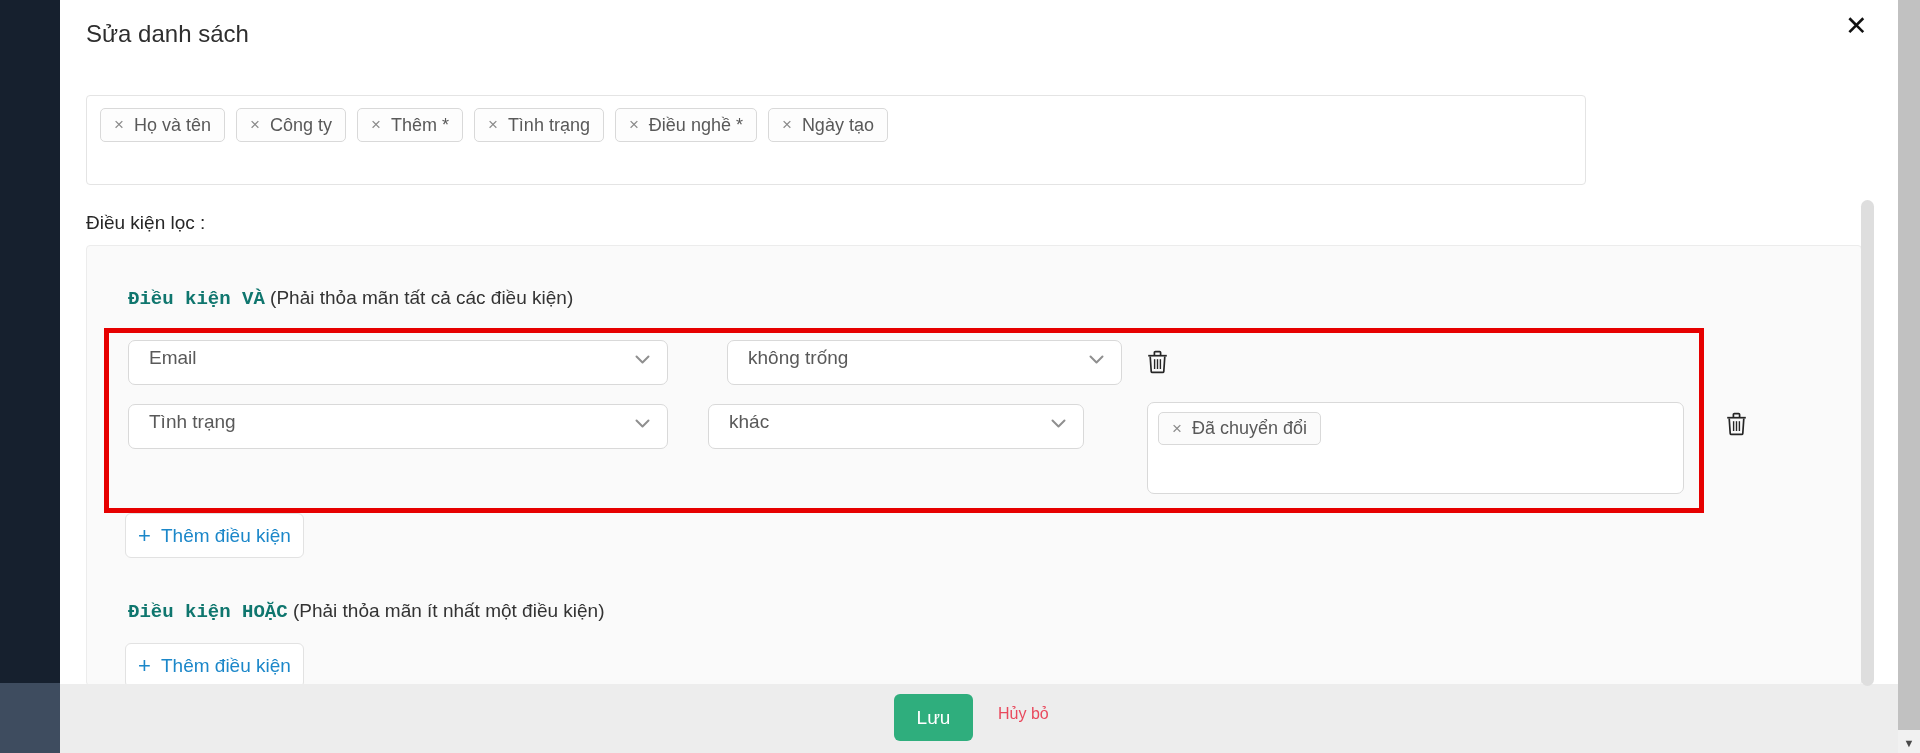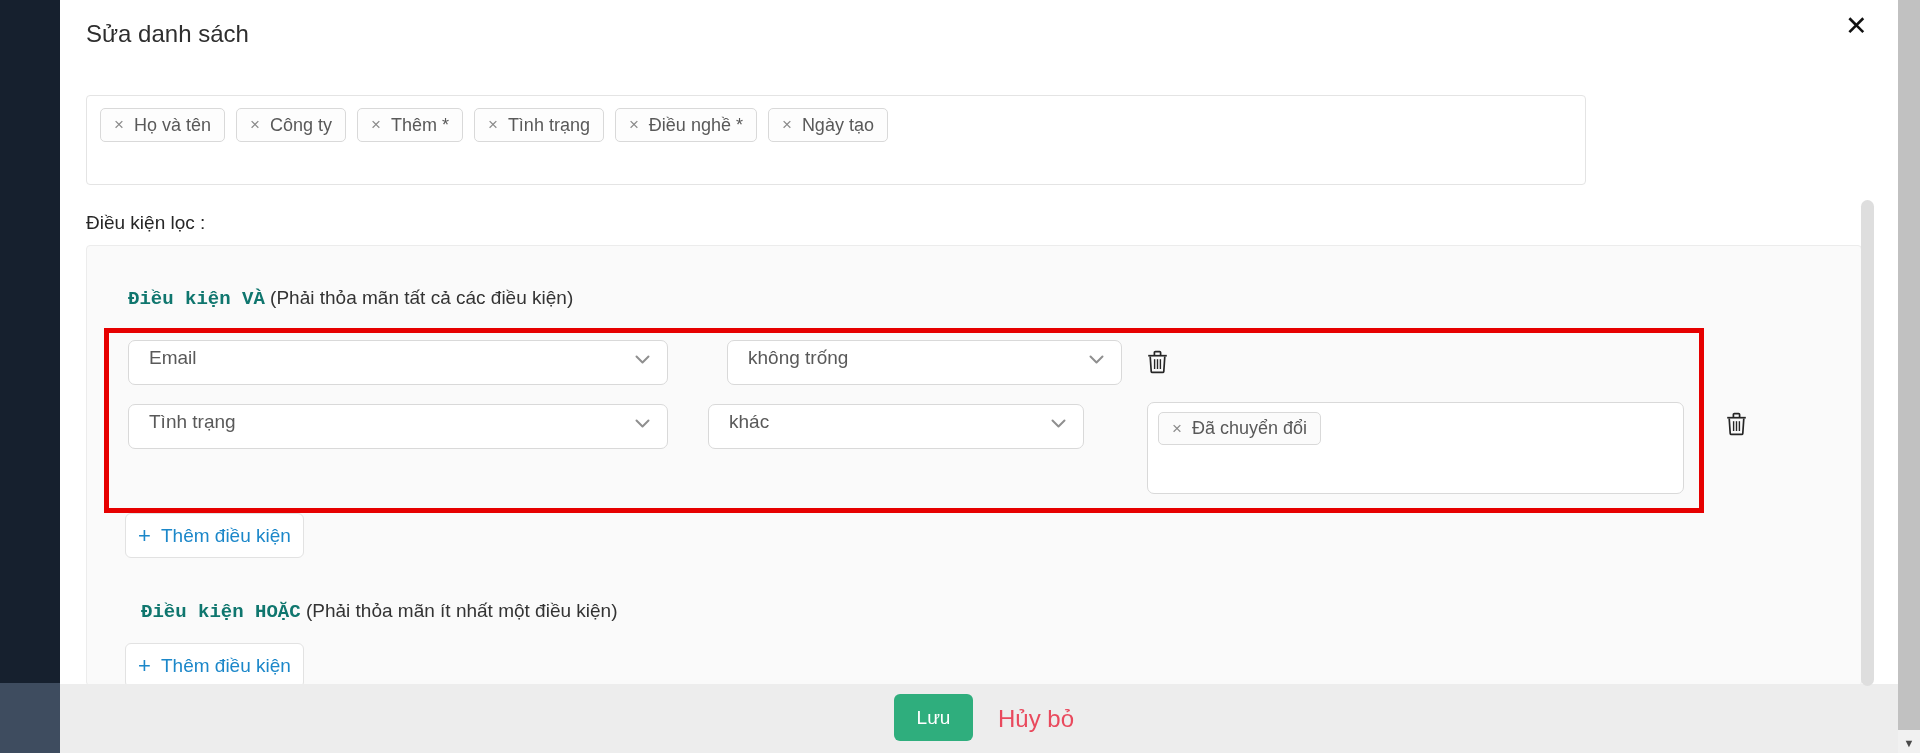--- a/index.html
+++ b/index.html
@@ -38,21 +38,21 @@
   .filter-label { left:86px; top:212px; font-size:19px; color:#262626; }
 
   
   .panel {
     left:86px; top:245px; width:1776px; height:441px;
     background:#fafafa; border:1px solid #ececec; border-radius:4px;
   }
   .group-title { font-size:19px; color:#333; }
   .group-title b { color:#0f766e; font-weight:700;font-family:Liberation Mono, monospace; }
   .and-title { left:128px; top:287px; }
-  .or-title  { left:128px; top:600px;margin-left:13px; }
+  .or-title  { left:128px; top:600px; }
 
   
   .hl-rect {
     left:104px; top:328px; width:1600px; height:185px;
     border:5px solid #e60000; z-index:4; pointer-events:none;
   }
 
   
   .sel {
     height:45px; background:#fff; border:1px solid #d9d9d9; border-radius:7px;
@@ -87,21 +87,21 @@
   .add-1 { left:125px; top:513px; }
   .add-2 { left:125px; top:643px; }
 
   
   .footer { left:60px; top:684px; width:1851px; height:69px; background:#ededed; z-index:6; }
   .save-btn {
     position:absolute; left:834px; top:10px; width:79px; height:47px;
     background:#2fae7d; color:#fff; border:none; border-radius:6px;
     font-size:19px; font-family:inherit; cursor:pointer;
   }
-  .cancel-btn { position:absolute; left:938px; top:21px; color:#e9495d; font-size:24px; cursor:pointer; }
+  .cancel-btn { position:absolute; left:938px; top:21px; color:#e9495d; font-size:16px; cursor:pointer; }
 
   
   .inner-scroll-thumb { left:1861px; top:200px; width:13px; height:486px; background:#dedede; border-radius:7px; z-index:7; }
   .outer-scroll-track { left:1898px; top:0; width:22px; height:753px; background:#f1f1f1; z-index:7; }
   .outer-scroll-thumb { position:absolute; left:0; top:0; width:22px; height:730px; background:#c1c1c1; }
   .outer-scroll-down { position:absolute; left:0; bottom:4px; width:22px; text-align:center; font-size:11px; color:#4a4a4a; }
 </style>
 </head>
 <body>
 

